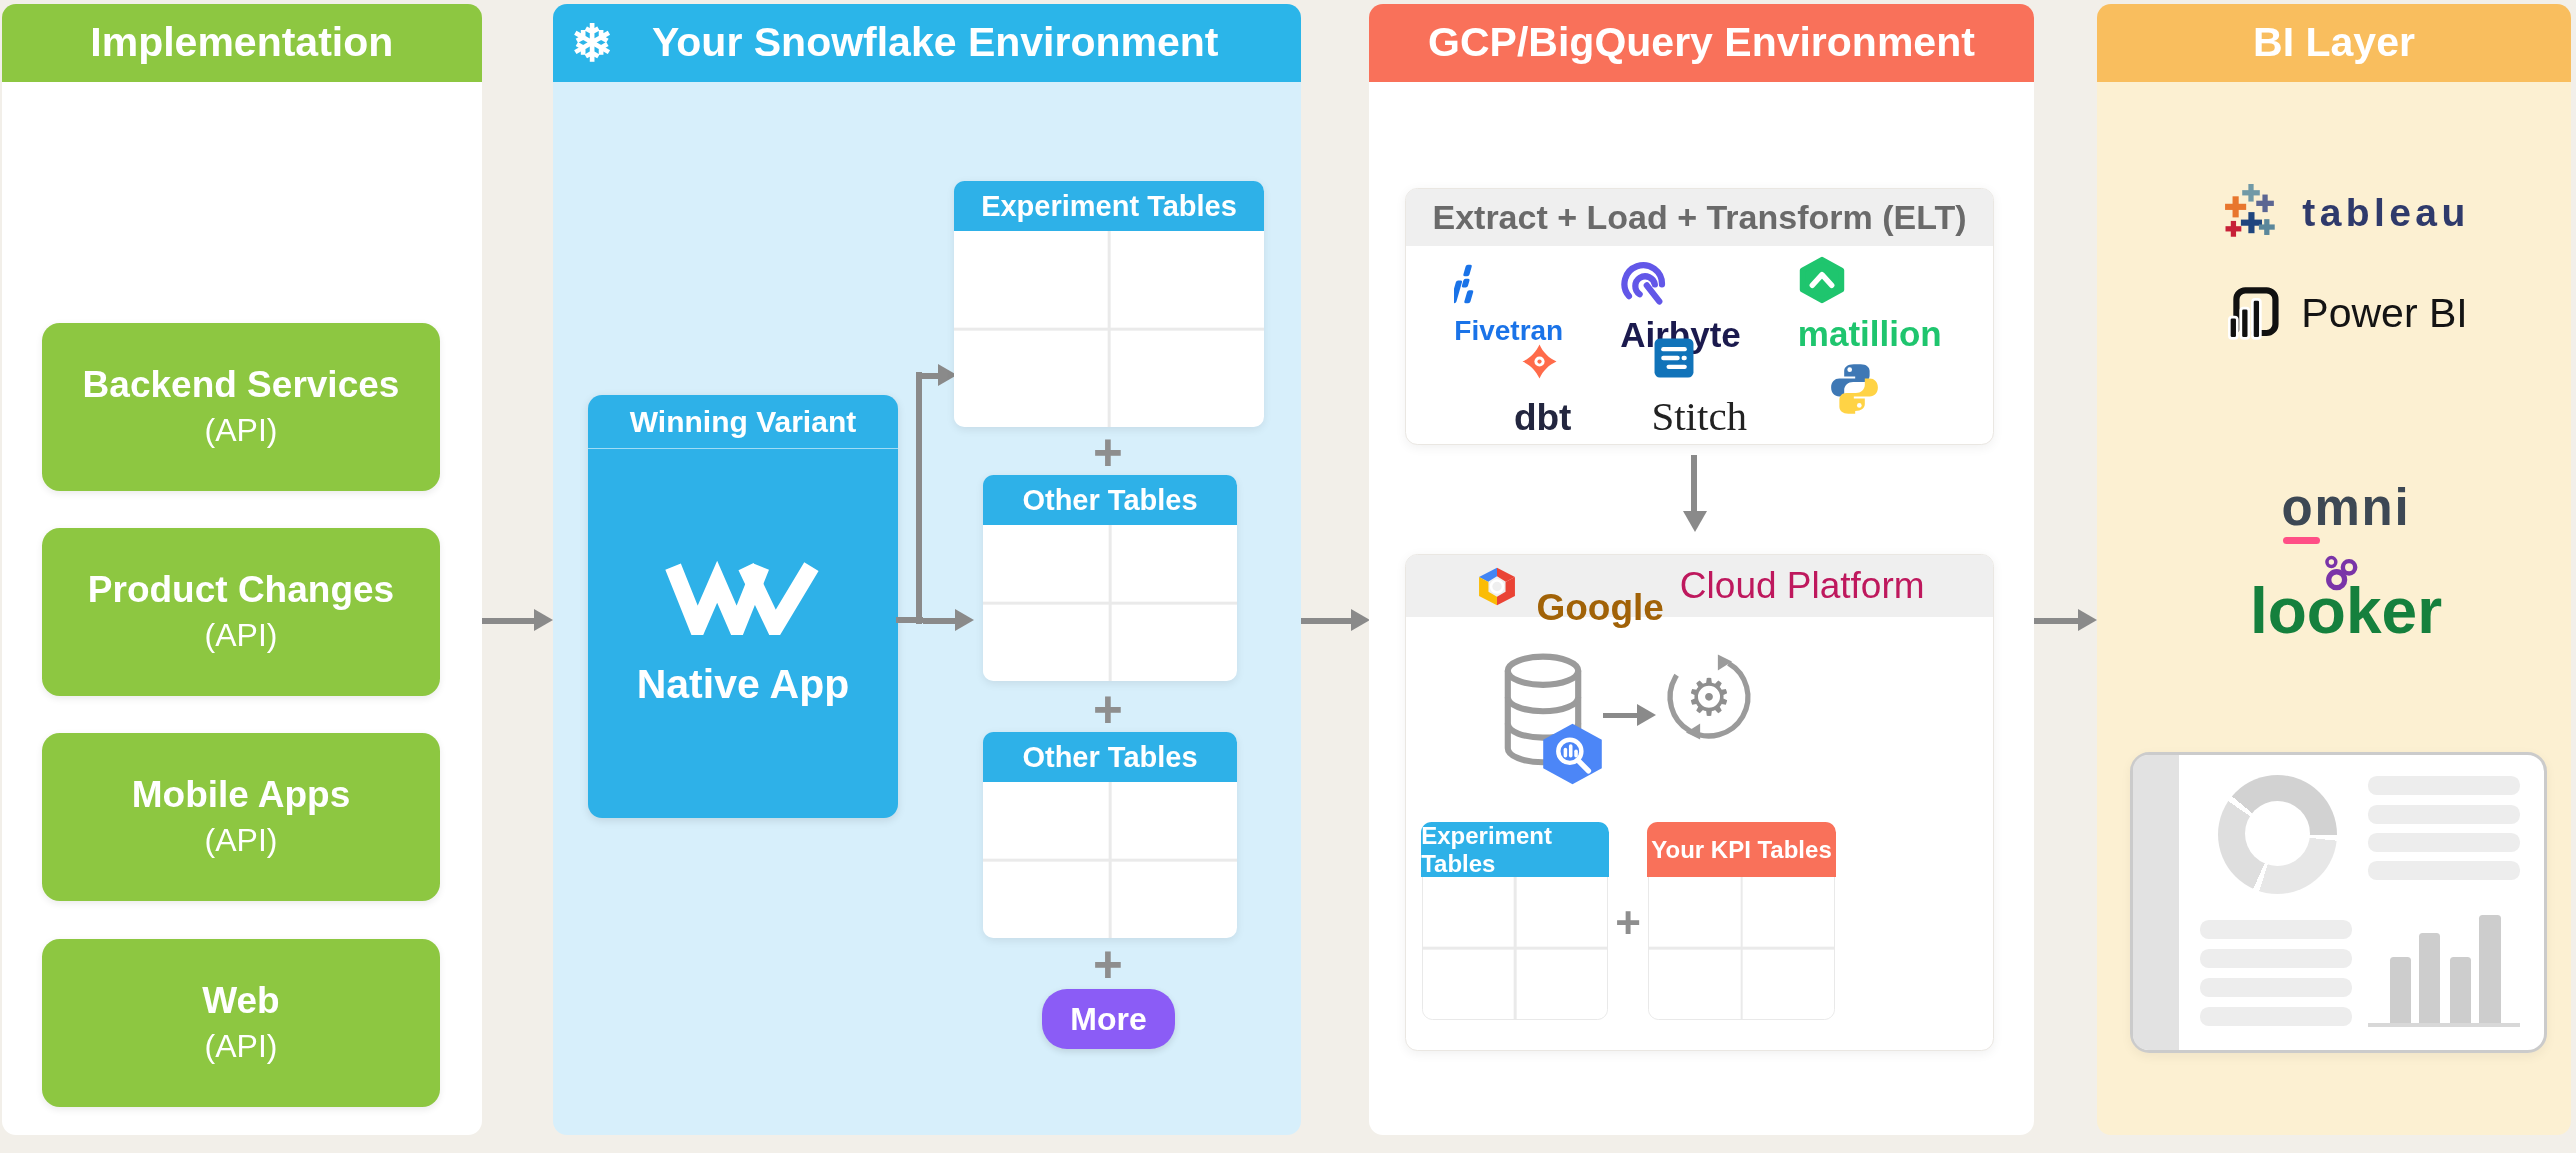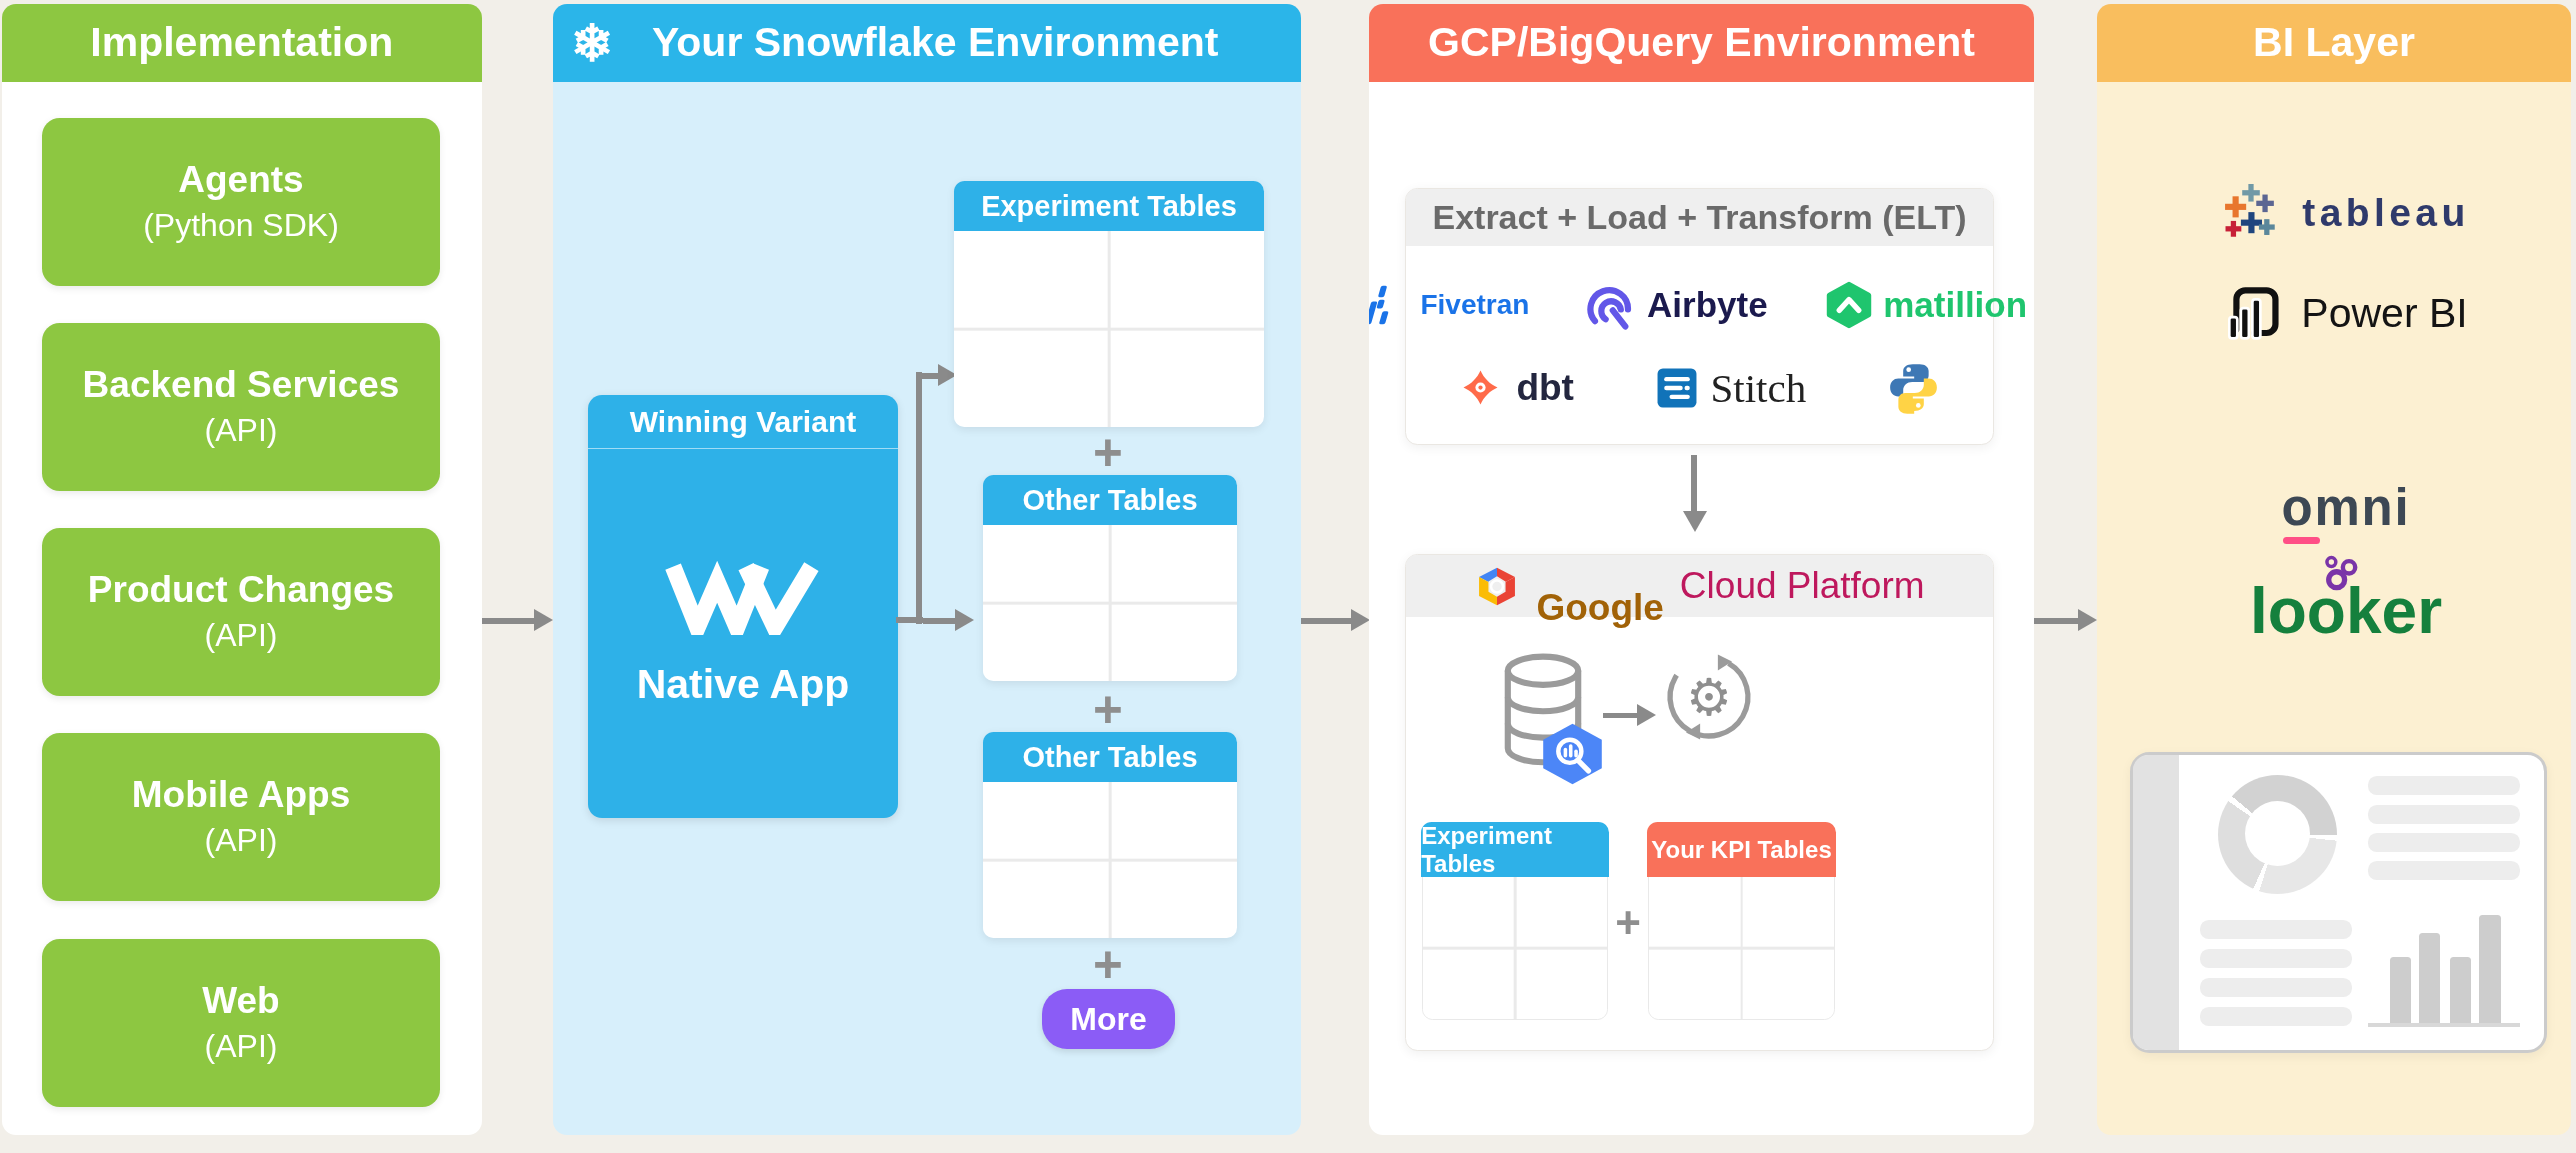--- a/index.html
+++ b/index.html
@@ -51,21 +51,21 @@
       background:#8b5cf6;color:#fff;font-size:32px;font-weight:bold;display:flex;align-items:center;
       justify-content:center;box-shadow:0 2.7px 7px rgba(0,0,0,.12);}
 
   
   .card{position:absolute;background:#fff;border:1.8px solid #EAE7E2;border-radius:12.4px;
       box-shadow:0 2.7px 10.6px rgba(0,0,0,.06);}
   .cardhead{height:57px;background:#EFEFEF;border-radius:10.6px 10.6px 0 0;display:flex;align-items:center;
       justify-content:center;color:#6A6A6A;font-weight:bold;font-size:34px;}
   .eltrow{position:absolute;left:1415px;width:566px;display:flex;justify-content:center;
       align-items:center;gap:57px;}
-  .logo{display:flex;align-items:center;gap:10.6px;}
+  .logo{display:flex;gap:10.6px;flex-direction:column;}
   .fivetran-t{color:#1A73E8;font-weight:bold;font-size:28px;}
   .airbyte-t{color:#1B1A4E;font-weight:bold;font-size:35px;}
   .matillion-t{color:#1FC56E;font-weight:bold;font-size:35px;}
   .dbt-t{color:#23263F;font-weight:bold;font-size:37px;}
   .stitch-t{color:#222;font-size:41px;font-family:"Liberation Serif",serif;}
   .gcphead-bold{color:#a16207;font-weight:bold;font-size:37px;margin-top:44px;}
   .gcphead-rest{color:#be185d;font-weight:normal;font-size:37px;}
 
   
   .birow{position:absolute;left:2097px;width:498px;display:flex;justify-content:center;align-items:center;gap:22px;}
@@ -98,24 +98,20 @@
 </head>
 <body>
 
 <div class="canvas">
 
   <div class="col-body" style="left:1.8px;width:480px;background:#FFFFFF;"></div>
   <div class="col-header" style="left:1.8px;width:480px;background:#8DC741;">
     <span>Implementation</span>
   </div>
 
-  <div class="gbox" style="top:118px;">
-    <div class="t">Agents</div>
-    <div class="s">(Python SDK)</div>
-  </div>
   <div class="gbox" style="top:323px;">
     <div class="t">Backend Services</div>
     <div class="s">(API)</div>
   </div>
   <div class="gbox" style="top:528px;">
     <div class="t">Product Changes</div>
     <div class="s">(API)</div>
   </div>
   <div class="gbox" style="top:733px;">
     <div class="t">Mobile Apps</div>

